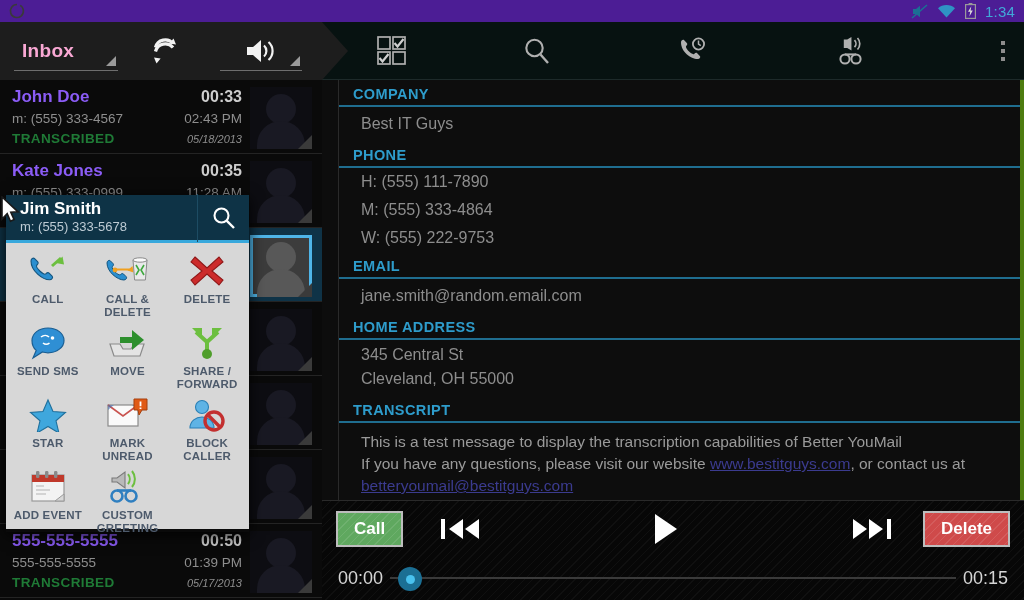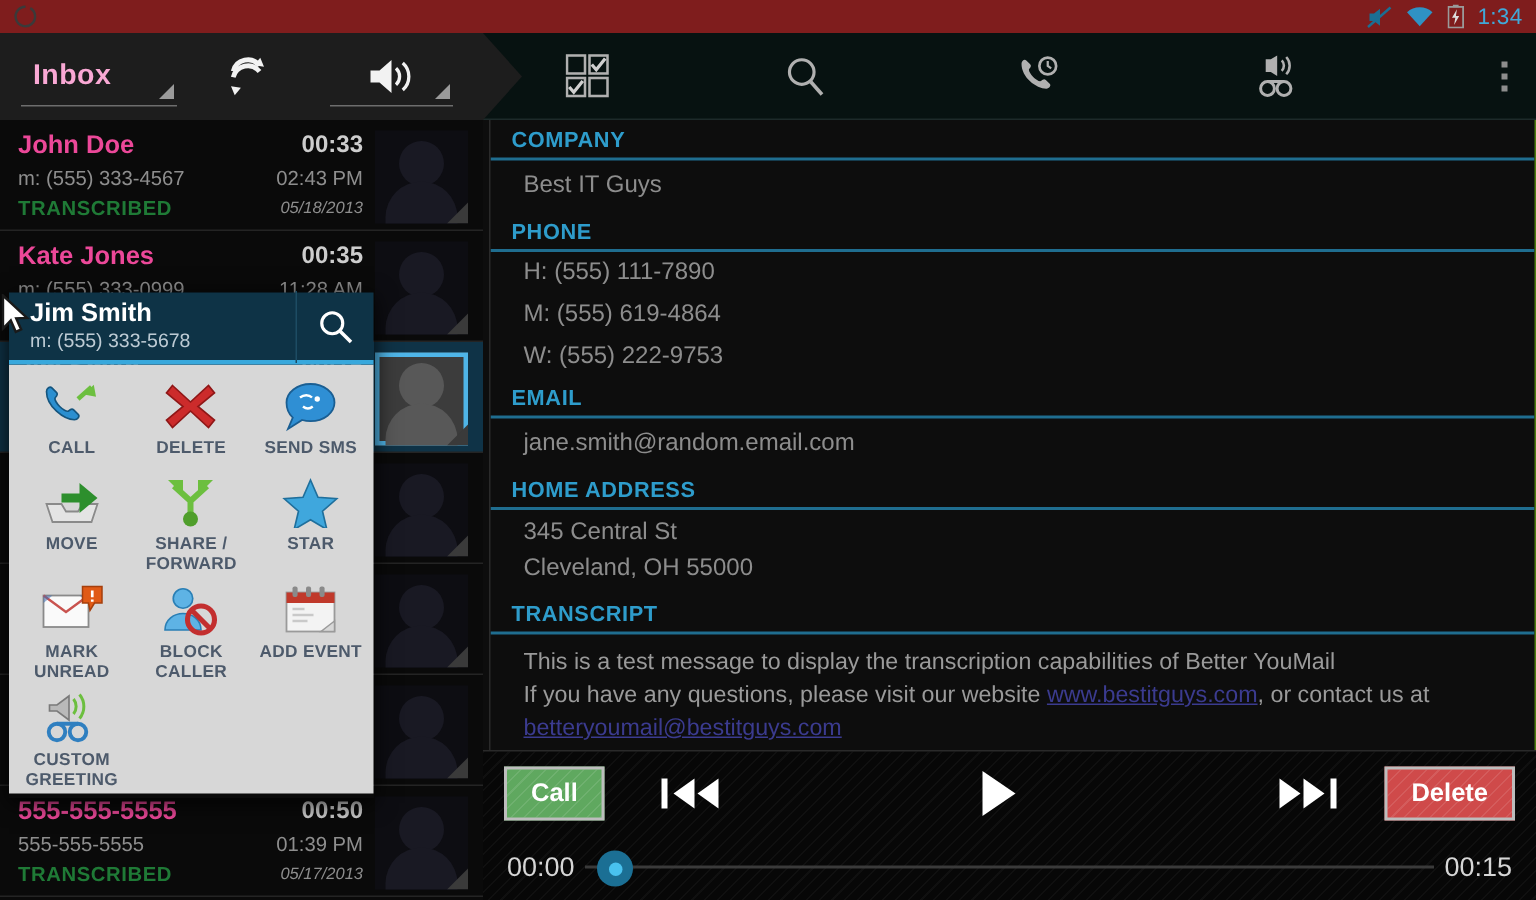--- a/index.html
+++ b/index.html
@@ -6,21 +6,21 @@
   html,body{ background:#000; }
   body{
     width:1024px; height:600px; overflow:hidden; position:relative;
     font-family:"Liberation Sans", sans-serif;
     color:#cfcfcf; -webkit-font-smoothing:antialiased;
   }
 
   
   .statusbar{
     position:absolute; left:0; top:0; width:1024px; height:22px;
-    background:#7f1d1d; display:flex; align-items:center;
+    background:#4c1d95; display:flex; align-items:center;
   }
   .statusbar .sb-left{ padding-left:8px; display:flex; align-items:center; }
   .statusbar .sb-right{ margin-left:auto; display:flex; align-items:center;
     gap:9px; padding-right:9px; }
   .sb-time{ color:#41a8d8; font-size:15px; letter-spacing:.2px; }
   .sb-ico{ display:block; }
 
   
   .actionbar{
     position:absolute; left:0; top:22px; width:1024px; height:58px;
@@ -70,21 +70,21 @@
   
   .list{
     position:absolute; left:0; top:80px; width:322px; bottom:0;
     background:#0a0a0a; overflow:hidden;
   }
   .row{
     position:relative; height:74px; border-bottom:1px solid #242424;
     padding:6px 10px 0 12px; display:flex;
   }
   .row .col-main{ flex:1; min-width:0; }
-  .row .nm{ font-size:17px; font-weight:bold; color:#ec4899;
+  .row .nm{ font-size:17px; font-weight:bold; color:#8b5cf6;
      line-height:22px; white-space:nowrap; overflow:hidden; }
   .row .ph{ font-size:13.5px; color:#8e8e8e; line-height:21px; }
   .row .tr{ font-size:13.5px; color:#1f7a36; font-weight:bold;
      line-height:20px; letter-spacing:.4px;}
   .row .col-meta{ width:96px; text-align:right; padding-right:4px; }
   .row .dur{ font-size:16px; font-weight:bold; color:#cdcdcd; line-height:22px;}
   .row .tm{ font-size:13.5px; color:#8e8e8e; line-height:21px; }
   .row .dt{ font-size:11px; color:#8e8e8e; line-height:20px;font-style:italic; }
   .avatar{
     width:62px; height:62px; margin-left:4px; margin-top:1px;
@@ -142,22 +142,22 @@
 
   
   .cursor{ position:absolute; left:0px; top:196px; z-index:60; }
 
   
   .detail{
     position:absolute; left:322px; top:80px; right:0; bottom:0;
     background:#0d0d0d; overflow:hidden;
   }
   .det-scroll{
-    position:absolute; left:4px; top:0; right:0; height:420px;
-    border-left:1px solid #2a2a2a; border-right:1px solid #4d7c0f;
+    position:absolute; left:16px; top:0; right:0; height:420px;
+    border-left:1px solid #2a2a2a; border-right:4px solid #4d7c0f;
     padding:0 0 0 0; overflow:hidden;
   }
   .sec-head{
     color:#2e9ccb; font-size:14.5px; font-weight:bold; letter-spacing:.4px;
     padding:6px 0 3px 14px; border-bottom:2px solid #1f6d8f;
   }
   .sec-val{ color:#8d8d8d; font-size:16px; padding:6px 0 6px 22px;
      line-height:22px; }
   .sec-val.ml{ padding-top:4px; padding-bottom:2px; }
   .phone-line{ color:#8d8d8d; font-size:16px; padding:4px 0 4px 22px;
@@ -453,20 +453,34 @@
       <span class="gi">
         <svg width="40" height="34" viewBox="0 0 40 34">
           <path d="M3 7c0-2.2 2.3-3.7 3.6-2.4l3 3c1.1 1.1.3 2.4-.7 3.4-1.1 1.1 1.3 4.4 2.9 6 1.7 1.7 4.9 4 6 2.9 1-1 2.2-1.8 3.3-.7l3 3c1.3 1.3-.3 3.6-2.5 3.6C14.6 25.8 3 17 3 7z" fill="#2b8fd0" stroke="#15557e" stroke-width="1.1"></path>
           <path d="M24 12l9-8" stroke="#6cbf3f" stroke-width="3" fill="none"></path>
           <path d="M34.5 2.5l1.5 8-8-1.5z" fill="#6cbf3f"></path>
         </svg>
       </span>
       <span class="gl">CALL</span>
     </div>
 
+    <div class="ctx-cell">
+      <span class="gi">
+        <svg width="44" height="34" viewBox="0 0 44 34">
+          <path d="M2 9c0-2 2.1-3.4 3.3-2.2l2.7 2.7c1 1 .3 2.2-.6 3.1-1 1 1.2 4 2.6 5.4 1.5 1.5 4.5 3.6 5.5 2.6.9-.9 2-1.6 3-.6l2.7 2.7c1.2 1.2-.3 3.3-2.3 3.3C12.6 26 2 18 2 9z" fill="#2b8fd0" stroke="#15557e" stroke-width="1"></path>
+          <circle cx="10" cy="16" r="2.4" fill="#f0a020"></circle>
+          <path d="M12 15.5h14" stroke="#f0a020" stroke-width="2" fill="none"></path>
+          <path d="M27.5 12l1 6.5-6-2z" fill="#f0a020"></path>
+          <path d="M28 6h14l-1.6 20H29.6z" fill="#e9e9ea" stroke="#8a8a8a" stroke-width="1"></path>
+          <ellipse cx="35" cy="6" rx="7" ry="2.2" fill="#fafafa" stroke="#8a8a8a" stroke-width="1"></ellipse>
+          <path d="M31 11l3 5-3 5M39 11l-3 5 3 5" stroke="#3fa93f" stroke-width="1.6" fill="none"></path>
+        </svg>
+      </span>
+      <span class="gl">CALL &amp; DELETE</span>
+    </div>
 
     <div class="ctx-cell">
       <span class="gi">
         <svg width="36" height="34" viewBox="0 0 36 34">
           <path d="M6 3l12 11L30 3l4 5-11 9 11 9-4 5-12-11L6 31l-4-5 11-9L2 8z" fill="#cc2b2b" stroke="#8f1717" stroke-width="1.1"></path>
         </svg>
       </span>
       <span class="gl">DELETE</span>
     </div>
 
@@ -576,21 +590,21 @@
 </svg>
 
 <div class="detail">
   <div class="det-scroll">
 
     <div class="sec-head">COMPANY</div>
     <div class="sec-val">Best IT Guys</div>
 
     <div class="sec-head">PHONE</div>
     <div class="phone-line">H: (555) 111-7890</div>
-    <div class="phone-line">M: (555) 619-4864</div>
+    <div class="phone-line">M: (555) 333-4864</div>
     <div class="phone-line">W: (555) 222-9753</div>
 
     <div class="sec-head">EMAIL</div>
     <div class="sec-val">jane.smith@random.email.com</div>
 
     <div class="sec-head">HOME ADDRESS</div>
     <div class="sec-val ml">345 Central St</div>
     <div class="sec-val ml" style="padding-top:0;padding-bottom:6px">Cleveland, OH 55000</div>
 
     <div class="sec-head">TRANSCRIPT</div>

